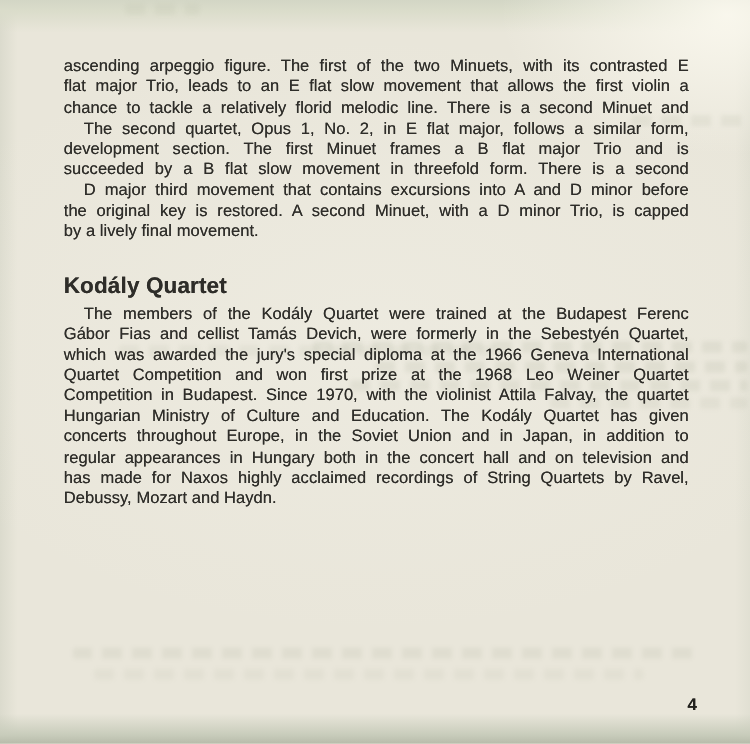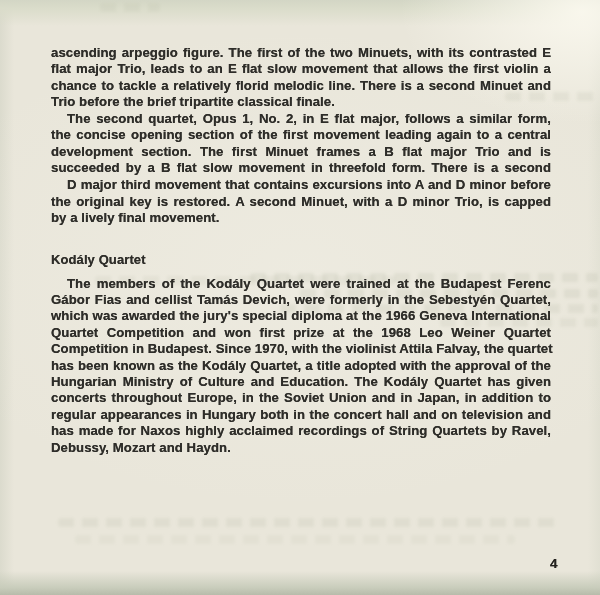--- a/index.html
+++ b/index.html
@@ -23,34 +23,34 @@
   }
   .content {
     position: absolute;
     left: 51px; top: 45px; width: 500px;
     color: var(--ink, #2e2d29);
     font-size: 13.2px;
     line-height: 16.4px;
     letter-spacing: 0.05px;
     text-shadow: 0 0 0.5px rgba(46,45,41,0.85);
   }
-  .para { margin: 0; margin-top: 0.5px; font-weight: bold; }
+  .para { margin: 0; margin-top: 0.5px; }
   .para:first-child { margin-top: 0; }
   .line {
     height: 16.4px;
     text-align: justify;
     text-align-last: justify;
     text-justify: inter-word;
     white-space: nowrap;
   }
   .line.last { text-align-last: left; }
   .para.indent .line:first-child { text-indent: 16px; }
   .heading {
     font-weight: bold;
-    font-size: 13px;
+    font-size: 18px;
     height: 16.4px;
     margin-top: 26px;
     margin-bottom: 7px;
     letter-spacing: 0.1px;
   }
   .page-number {
     position: absolute;
     left: 550px; top: 556px;
     font-weight: bold;
     font-size: 13.5px;
@@ -82,41 +82,38 @@
   <div class="ghost" style="left:280px; top:304px; width:318px; opacity:0.24;"></div>
   <div class="ghost" style="left:440px; top:318px; width:158px; opacity:0.20;"></div>
   <div class="ghost" style="left:58px;  top:518px; width:502px; opacity:0.22;"></div>
   <div class="ghost" style="left:75px;  top:535px; width:440px; opacity:0.14;"></div>
 
   <div class="content" id="content">
       <div class="para">
         <div class="line">ascending arpeggio figure. The first of the two Minuets, with its contrasted E</div>
         <div class="line">flat major Trio, leads to an E flat slow movement that allows the first violin a</div>
         <div class="line">chance to tackle a relatively florid melodic line. There is a second Minuet and</div>
-        <div class="line last">Trio before the brief tripartite classical finale.</div>
       </div>
       <div class="para indent">
         <div class="line">The second quartet, Opus 1, No. 2, in E flat major, follows a similar form,</div>
-        <div class="line">the concise opening section of the first movement leading again to a central</div>
         <div class="line">development section. The first Minuet frames a B flat major Trio and is</div>
         <div class="line">succeeded by a B flat slow movement in threefold form. There is a second</div>
       </div>
       <div class="para indent">
         <div class="line">D major third movement that contains excursions into A and D minor before</div>
         <div class="line">the original key is restored. A second Minuet, with a D minor Trio, is capped</div>
         <div class="line last">by a lively final movement.</div>
       </div>
       <div class="heading">Kodály Quartet</div>
       <div class="para indent">
         <div class="line">The members of the Kodály Quartet were trained at the Budapest Ferenc</div>
         <div class="line">Gábor Fias and cellist Tamás Devich, were formerly in the Sebestyén Quartet,</div>
         <div class="line">which was awarded the jury's special diploma at the 1966 Geneva International</div>
         <div class="line">Quartet Competition and won first prize at the 1968 Leo Weiner Quartet</div>
         <div class="line">Competition in Budapest. Since 1970, with the violinist Attila Falvay, the quartet</div>
-        <div class="line">has been known as the Kodály Quartet, a title adopted with the approval of the</div>
         <div class="line">Hungarian Ministry of Culture and Education. The Kodály Quartet has given</div>
         <div class="line">concerts throughout Europe, in the Soviet Union and in Japan, in addition to</div>
         <div class="line">regular appearances in Hungary both in the concert hall and on television and</div>
         <div class="line">has made for Naxos highly acclaimed recordings of String Quartets by Ravel,</div>
         <div class="line last">Debussy, Mozart and Haydn.</div>
       </div>
     </div>
 
   <div class="page-number">4</div>
 </div>

